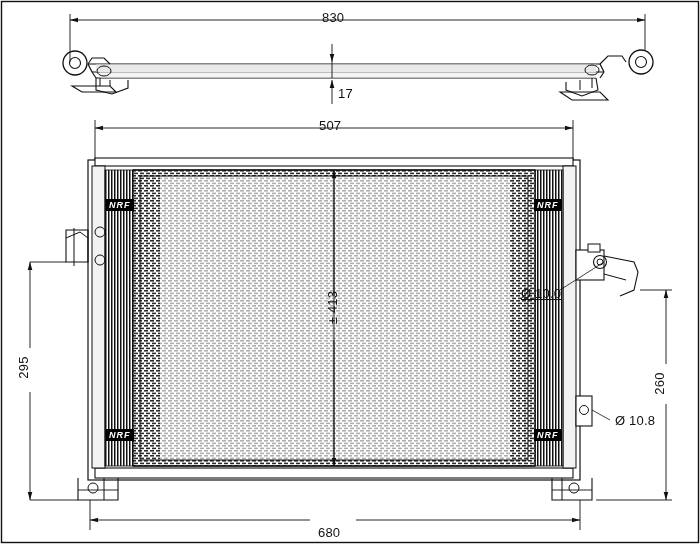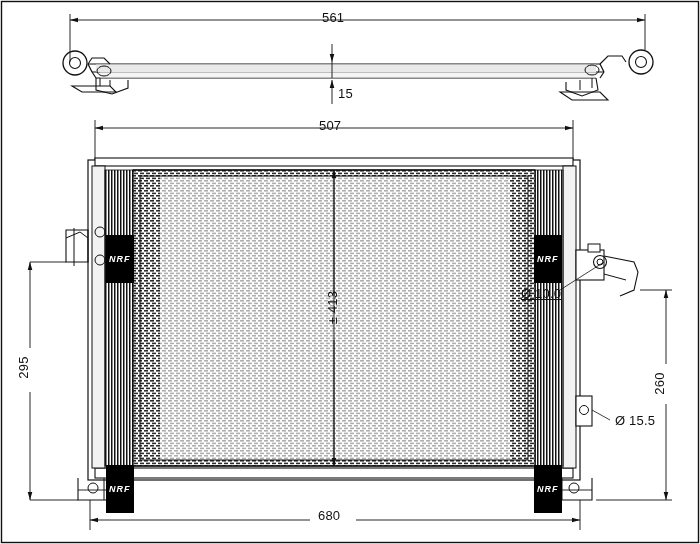--- a/index.html
+++ b/index.html
@@ -1,21 +1,21 @@
 <!DOCTYPE html>
 <html><head>
 <meta charset="utf-8">
 <style>
   html,body{margin:0;padding:0;background:#ffffff;}
   body{font-family:"Liberation Sans",sans-serif;}
   #page{position:relative;width:700px;height:544px;background:#ffffff;overflow:hidden;}
   .dim-text{position:absolute;font-size:13px;color:#111;letter-spacing:.2px;white-space:nowrap;}
   svg.overlay{position:absolute;left:0;top:0;width:700px;height:544px;}
   .logo{position:absolute;font-family:"Liberation Sans",sans-serif;font-weight:bold;font-style:italic;
-        font-size:9px;color:#ffffff;background:#000000;letter-spacing:1px;padding:19px 3px;margin-top:36px;}
+        font-size:9px;color:#ffffff;background:#000000;letter-spacing:1px;padding:1px 3px;}
 </style>
 </head>
 <body>
 
 <div id="page">
 
   <svg class="overlay" viewBox="0 0 700 544">
     <defs>
       <marker id="arrL" markerWidth="10" markerHeight="8" refX="9" refY="4" orient="auto">
         <path d="M9,4 L0,1.4 L0,6.6 Z" fill="#111"></path>
@@ -147,36 +147,36 @@
     <line x1="596" y1="500" x2="672" y2="500" stroke="#111" stroke-width="0.9"></line>
     <line x1="666" y1="290" x2="666" y2="364" stroke="#111" stroke-width="0.9" marker-start="url(#arrR)"></line>
     <line x1="666" y1="404" x2="666" y2="500" stroke="#111" stroke-width="0.9" marker-end="url(#arrL)"></line>
 
     <line x1="90" y1="500" x2="90" y2="530" stroke="#111" stroke-width="0.9"></line>
     <line x1="580" y1="500" x2="580" y2="530" stroke="#111" stroke-width="0.9"></line>
     <line x1="90" y1="520" x2="310" y2="520" stroke="#111" stroke-width="0.9" marker-start="url(#arrR)"></line>
     <line x1="356" y1="520" x2="580" y2="520" stroke="#111" stroke-width="0.9" marker-end="url(#arrL)"></line>
   </svg>
 
-  <div class="dim-text" style="left:322px;top:10px;">561</div>
+  <div class="dim-text" style="left:322px;top:10px;">830</div>
 
-  <div class="dim-text" style="left:338px;top:86px;">15</div>
+  <div class="dim-text" style="left:338px;top:86px;">17</div>
 
   <div class="dim-text" style="left:319px;top:118px;">507</div>
 
   <div class="dim-text" style="left:316px;top:300px;transform:rotate(-90deg);">± 413</div>
 
   <div class="dim-text" style="left:12px;top:360px;transform:rotate(-90deg);">295</div>
 
   <div class="dim-text" style="left:648px;top:376px;transform:rotate(-90deg);">260</div>
 
-  <div class="dim-text" style="left:318px;top:508px;text-align:center;">680</div>
+  <div class="dim-text" style="left:318px;top:525px;text-align:center;">680</div>
 
   <div class="dim-text" style="left:521px;top:286px;text-decoration:underline;">Ø 10.0</div>
 
-  <div class="dim-text" style="left:615px;top:413px;">Ø 15.5</div>
+  <div class="dim-text" style="left:615px;top:413px;">Ø 10.8</div>
 
   <div class="logo" style="left:106px;top:199px;">NRF</div>
   <div class="logo" style="left:534px;top:199px;">NRF</div>
   <div class="logo" style="left:106px;top:429px;">NRF</div>
   <div class="logo" style="left:534px;top:429px;">NRF</div>
 
 </div>
 
 </body></html>

